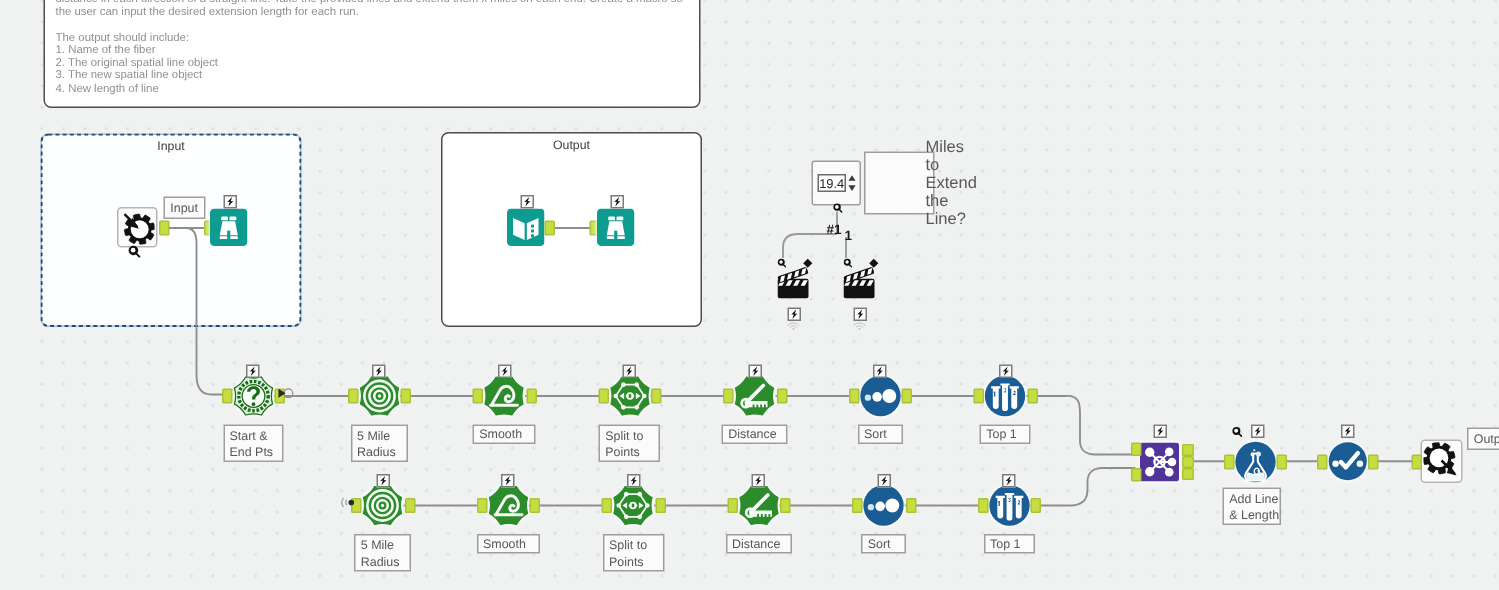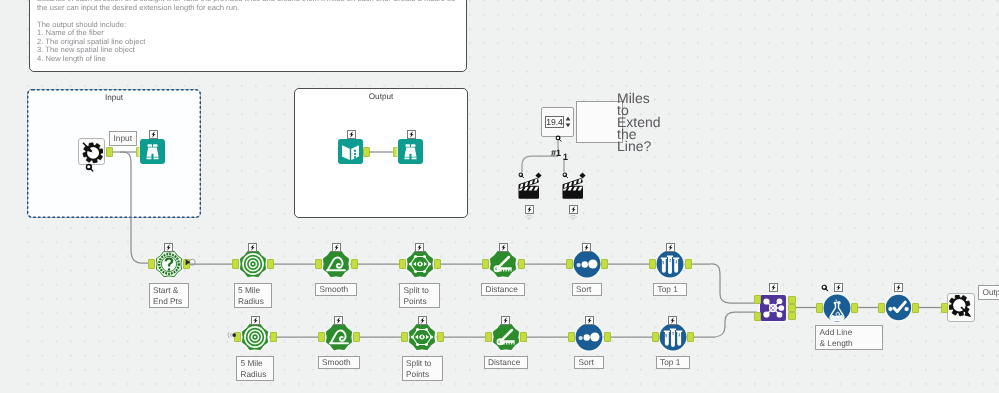--- a/index.html
+++ b/index.html
@@ -191,21 +191,21 @@
         <path d="M6 22.5 L10.8 15 L1.2 15 Z" fill="#3a3a3a"></path>
       </svg>
     </div>
 <div class="ico" style="left:534.5px;top:135.0px;width:7.0px;height:7.0px;">
       <svg viewBox="0 0 24 24">
         <circle cx="10.5" cy="10.5" r="8.5" fill="#111"></circle>
         <circle cx="10" cy="10" r="4.2" fill="#ffffff"></circle>
         <path d="M14 14.5 L21 21.5" stroke="#111" stroke-width="3.4" stroke-linecap="round"></path>
       </svg>
     </div>
-<div class="lbl" style="left:556px;top:101px;width:47px;height:42px;font-size:14px;line-height:12px;padding-left:40px;">Miles to
+<div class="lbl" style="left:556px;top:101px;width:47px;height:42px;font-size:11px;line-height:12px;padding-left:40px;">Miles to
 Extend
 the Line?</div>
 <div class="wirelbl" style="left:531px;top:148px;">#1</div>
 <div class="wirelbl" style="left:543px;top:152px;">1</div>
 <div class="ico" style="left:496.5px;top:176.0px;width:25.0px;height:25.0px;">
       <svg viewBox="0 0 100 100">
 <rect x="6" y="39" width="82" height="52" rx="5" fill="#111"></rect>
 <g fill="#ffffff">
 <path d="M15 43 l11 0 l-8 15 l-11 0 z"></path>
           <path d="M35 43 l11 0 l-8 15 l-11 0 z"></path>
@@ -616,21 +616,21 @@
     </div>
 <div class="ico" style="left:801.0px;top:284.0px;width:7.5px;height:7.5px;">
       <svg viewBox="0 0 24 24">
         <circle cx="10.5" cy="10.5" r="8.5" fill="#111"></circle>
         <circle cx="10" cy="10" r="4.2" fill="#ffffff"></circle>
         <path d="M14 14.5 L21 21.5" stroke="#111" stroke-width="3.4" stroke-linecap="round"></path>
       </svg>
     </div>
 <div class="anchor" style="left:795.5px;top:302.5px;width:7.0px;height:10.0px;"></div>
 <div class="anchor" style="left:830.5px;top:302.5px;width:7.0px;height:10.0px;"></div>
-<div class="lbl" style="left:795px;top:325px;width:68px;height:25px;">Add Line
+<div class="lbl" style="left:795px;top:325px;width:39px;height:25px;">Add Line
 &amp; Length</div>
 <div class="ico glow" style="left:864.5px;top:294.0px;width:27.0px;height:27.0px;">
       <svg viewBox="0 0 100 100">
 <circle cx="50" cy="50" r="47" fill="#1a5c94"></circle>
 <path d="M33 52 L45 65 L75 30" fill="none" stroke="#ffffff" stroke-width="11" stroke-linecap="round" stroke-linejoin="round"></path>
 <circle cx="20" cy="56" r="8" fill="#ffffff"></circle>
 <circle cx="80" cy="56" r="8" fill="#ffffff"></circle>
 </svg>
     </div>
 <div class="badge" style="left:873.5px;top:283.0px;">

